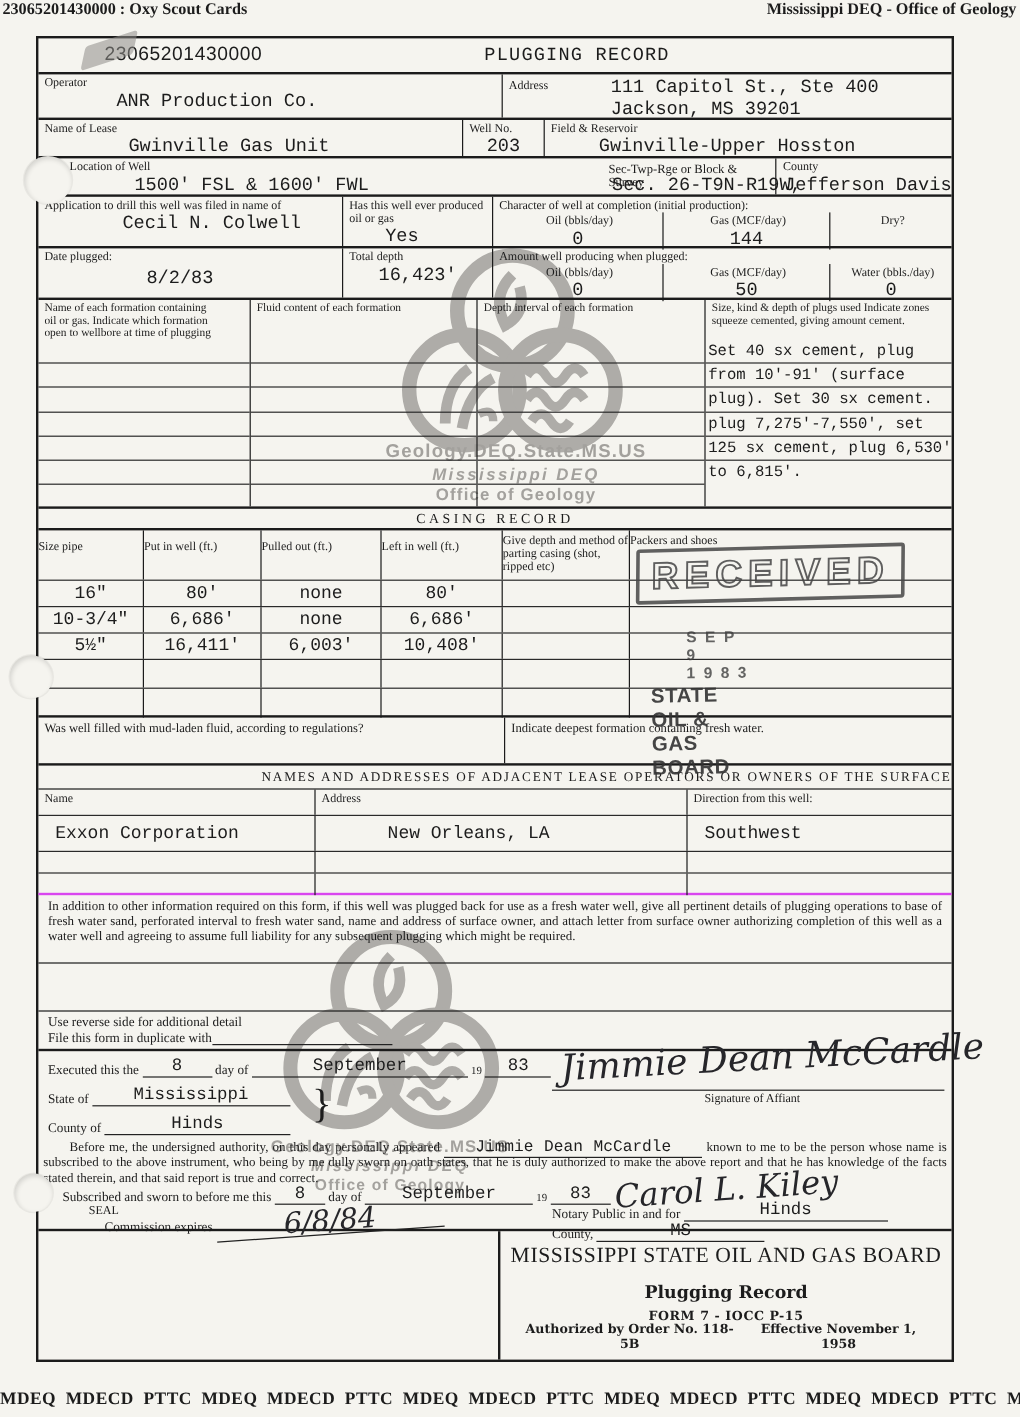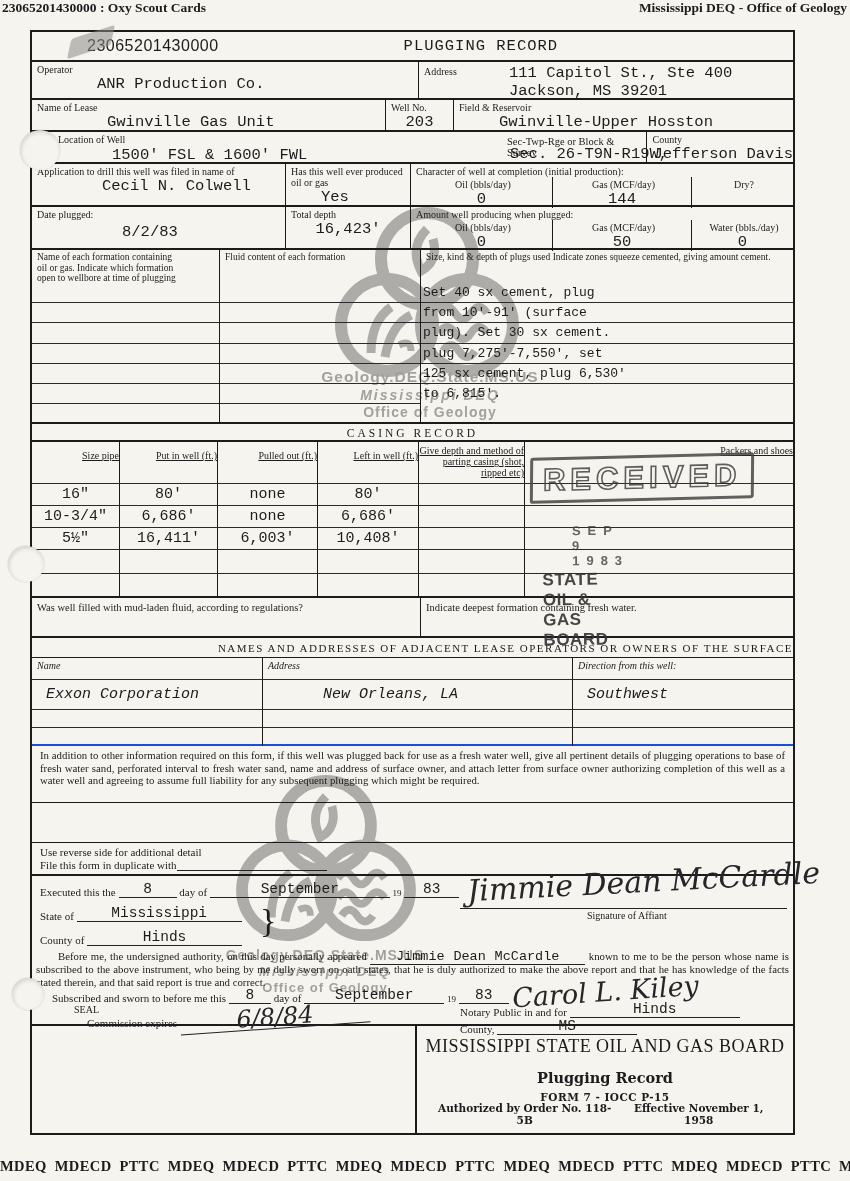--- a/index.html
+++ b/index.html
@@ -40,31 +40,31 @@
   .formation{height:174px;display:flex;border-bottom:2px solid #1b1b1b;box-sizing:border-box;}
   .fcol{position:relative;box-sizing:border-box;}
   .fhead{height:52px;box-sizing:border-box;font-size:9.5px;line-height:10.5px;padding:2px 3px 0 5px;}
   .frow{height:20.3px;border-top:1px solid #2a2a2a;box-sizing:border-box;}
   .plug{font-family:"Liberation Mono",monospace;font-size:13px;white-space:nowrap;line-height:19px;padding-left:2px;overflow:visible;}
   
   .casing-title{height:18px;text-align:center;font-size:11.5px;letter-spacing:3px;padding-top:3px;
                 box-sizing:border-box;border-bottom:2px solid #1b1b1b;font-weight:bold;font-weight:normal;}
   .ctable{height:156px;border-bottom:2px solid #1b1b1b;box-sizing:border-box;}
   .chead{display:flex;height:42px;box-sizing:border-box;border-bottom:1px solid #2a2a2a;}
-  .chead .cell{font-size:10px;line-height:11px;padding-top:3px;text-align:right;text-decoration:underline;}
+  .chead .cell{font-size:10px;line-height:11px;padding-top:3px;text-align:left;}
   .crow{display:flex;height:22px;box-sizing:border-box;border-bottom:1px solid #2a2a2a;}
   .crow.tall{height:24px;}
   .crow .cell{text-align:center;font-family:"Liberation Mono",monospace;font-size:15px;padding-top:2px;}
   .cw1{width:87px;}.cw2{width:98px;}.cw3{width:100px;}.cw4{width:101px;}.cw5{width:106px;}.cw6{flex:1;}
   
   .r-mud{height:40px;}
   
   .adj-title{height:20px;text-align:right;font-size:11px;letter-spacing:1.5px;padding-top:4px;
              box-sizing:border-box;border-bottom:1.5px solid #1b1b1b;}
-  .adj{height:88px;border-bottom:2px solid #1d4ed8;box-sizing:border-box;font-style:italic;}
+  .adj{height:88px;border-bottom:2px solid #d946ef;box-sizing:border-box;}
   .arow{display:flex;box-sizing:border-box;}
   .ahead{height:22px;border-bottom:1px solid #2a2a2a;}
   .ar1{height:30px;border-bottom:1px solid #2a2a2a;}
   .ar2{height:18px;border-bottom:1px solid #2a2a2a;}
   .ar3{height:18px;}
   .aw1{width:230px;}.aw2{width:310px;}.aw3{flex:1;}
   .adj .val{padding:6px 0 0 14px;font-size:15px;}
   
   .para{height:57px;border-bottom:1.5px solid #1b1b1b;box-sizing:border-box;
         font-size:10.8px;line-height:12.6px;padding:3px 8px 0 8px;text-align:justify;}
@@ -274,20 +274,29 @@
       </div>
       <div class="fcol bl" style="width:201px">
         <div class="fhead">Fluid content of each formation</div>
         <div class="frow"></div>
           <div class="frow"></div>
           <div class="frow"></div>
         <div class="frow"></div>
           <div class="frow"></div>
           <div class="frow"></div>
       </div>
+      <div class="fcol bl" style="width:202px">
+        <div class="fhead">Depth interval of each formation</div>
+        <div class="frow"></div>
+          <div class="frow"></div>
+          <div class="frow"></div>
+        <div class="frow"></div>
+          <div class="frow"></div>
+          <div class="frow"></div>
+      </div>
       <div class="fcol bl overflowR" style="flex:1">
         <div class="fhead" style="height:33px;box-sizing:border-box">Size, kind &amp; depth of plugs used Indicate zones squeeze cemented, giving amount cement.</div>
         <div class="plug" style="height:19px">Set 40 sx cement, plug</div>
         <div class="frow plug">from 10'-91' (surface</div>
         <div class="frow plug">plug).  Set 30 sx cement.</div>
         <div class="frow plug">plug 7,275'-7,550', set</div>
         <div class="frow plug">125 sx cement, plug 6,530'</div>
         <div class="frow plug">to 6,815'.</div>
       </div>
     </div>

